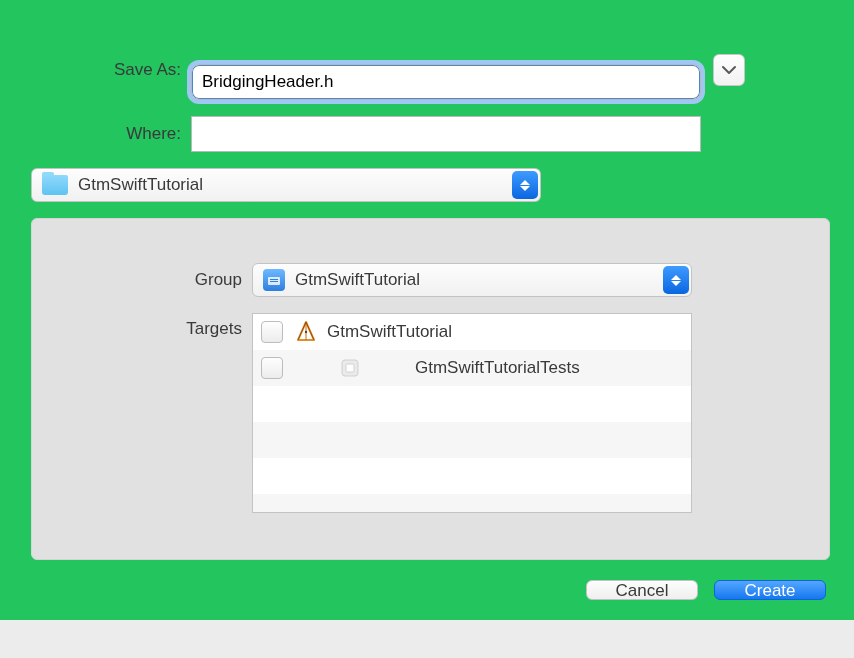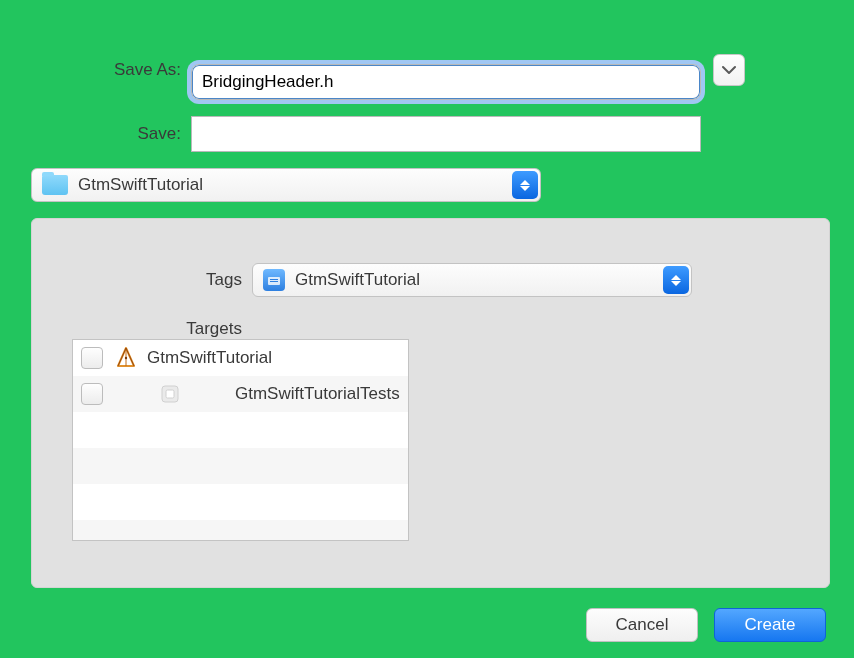--- a/index.html
+++ b/index.html
@@ -178,75 +178,75 @@
     .target-row .label { font-size:17px; color:#3a3a3a; }
     
     .button-bar {
       display:flex;
       justify-content:flex-end;
       gap:16px;
       padding: 20px 4px 0 0;
     }
     .btn {
       min-width:112px;
-      height:34px;
+      height:20px;
       border-radius:6px;
       font-size:17px;
       border:1px solid #c1c1c1;
       cursor:pointer;
       padding: 0 22px;
     }
     .btn-cancel {
       background: linear-gradient(#fdfdfd,#efefef);
       color:#3a3a3a;
     }
     .btn-create {
       background: linear-gradient(#53a7ff,#1677f0);
       color:#fff;
       border:1px solid #0f64d6;
       text-align:center;
     }
-    .targets-align { align-items: flex-start; flex-direction: column; }
+    .targets-align { align-items: flex-start; }
     .targets-align .form-label { padding-top: 6px; }
   </style>
 </head>
 <body>
 
 <div class="panel">
 
   <div class="form-row">
     <div class="form-label">Save As:</div>
     <input type="text" class="save-input" value="BridgingHeader.h" style="">
     <div class="expand-btn">
       <svg viewBox="0 0 14 10">
         <path d="M1 2 L7 8 L13 2" stroke="#5a5a5a" stroke-width="2" fill="none" stroke-linecap="round" stroke-linejoin="round"></path>
       </svg>
     </div>
   </div>
 
   <div class="form-row">
-    <div class="form-label">Save:</div>
+    <div class="form-label">Where:</div>
     <input type="text" class="tags-input" value="" style="">
   </div>
 
   <div class="form-row">
     <div class="where-popup">
       <div class="folder-icon"></div>
       <span>GtmSwiftTutorial</span>
       <div class="popup-arrows">
         <div class="arr-up"></div>
           <div class="arr-down"></div>
       </div>
     </div>
   </div>
 
   <div class="secondary-panel">
 
     <div class="form-row">
-      <div class="form-label">Tags</div>
+      <div class="form-label">Group</div>
       <div class="group-popup">
         <div class="proj-icon">
           <svg width="14" height="14" viewBox="0 0 14 14">
               <rect x="1" y="4" width="12" height="8" rx="1" fill="#fff" opacity="0.8"></rect>
               <rect x="3" y="6" width="8" height="1" fill="#2d7fe0"></rect>
               <rect x="3" y="8" width="8" height="1" fill="#2d7fe0"></rect>
             </svg>
         </div>
         <span>GtmSwiftTutorial</span>
         <div class="popup-arrows">

